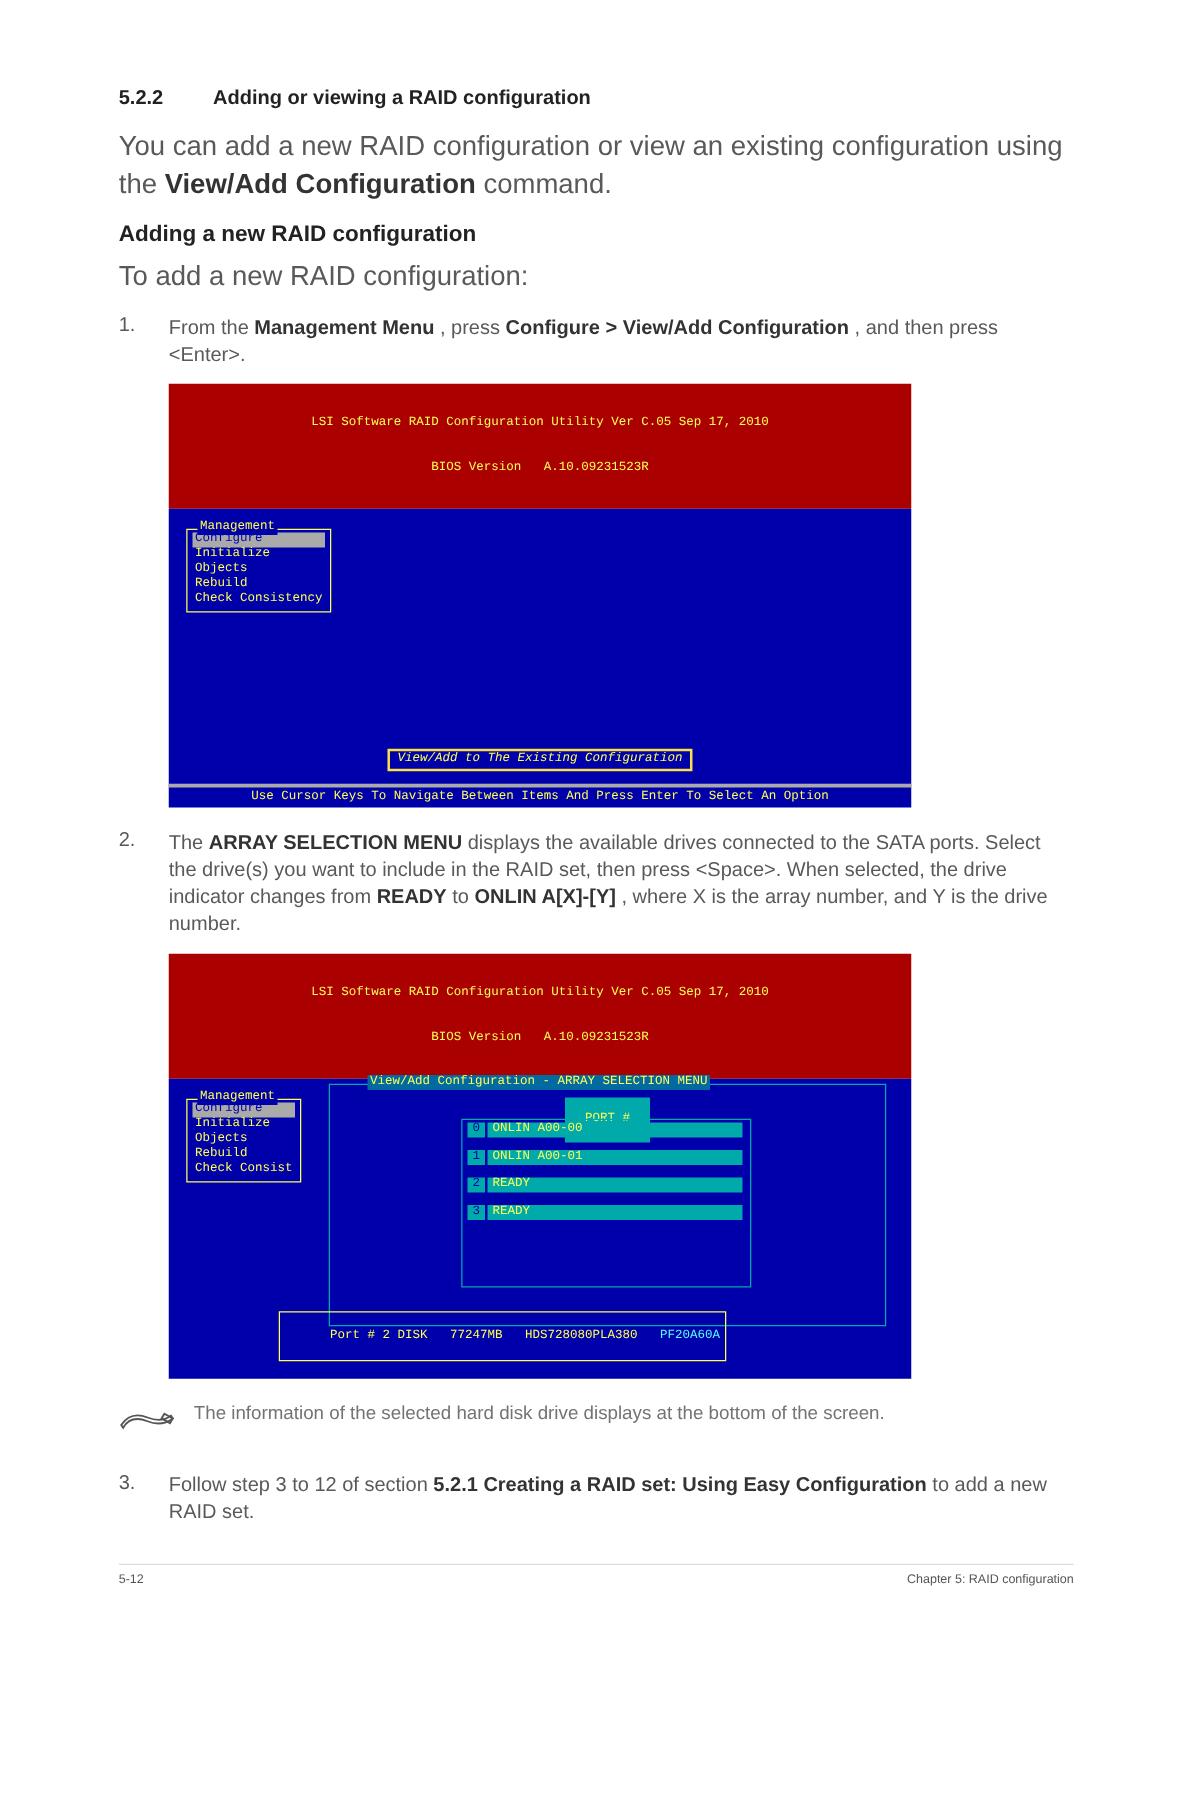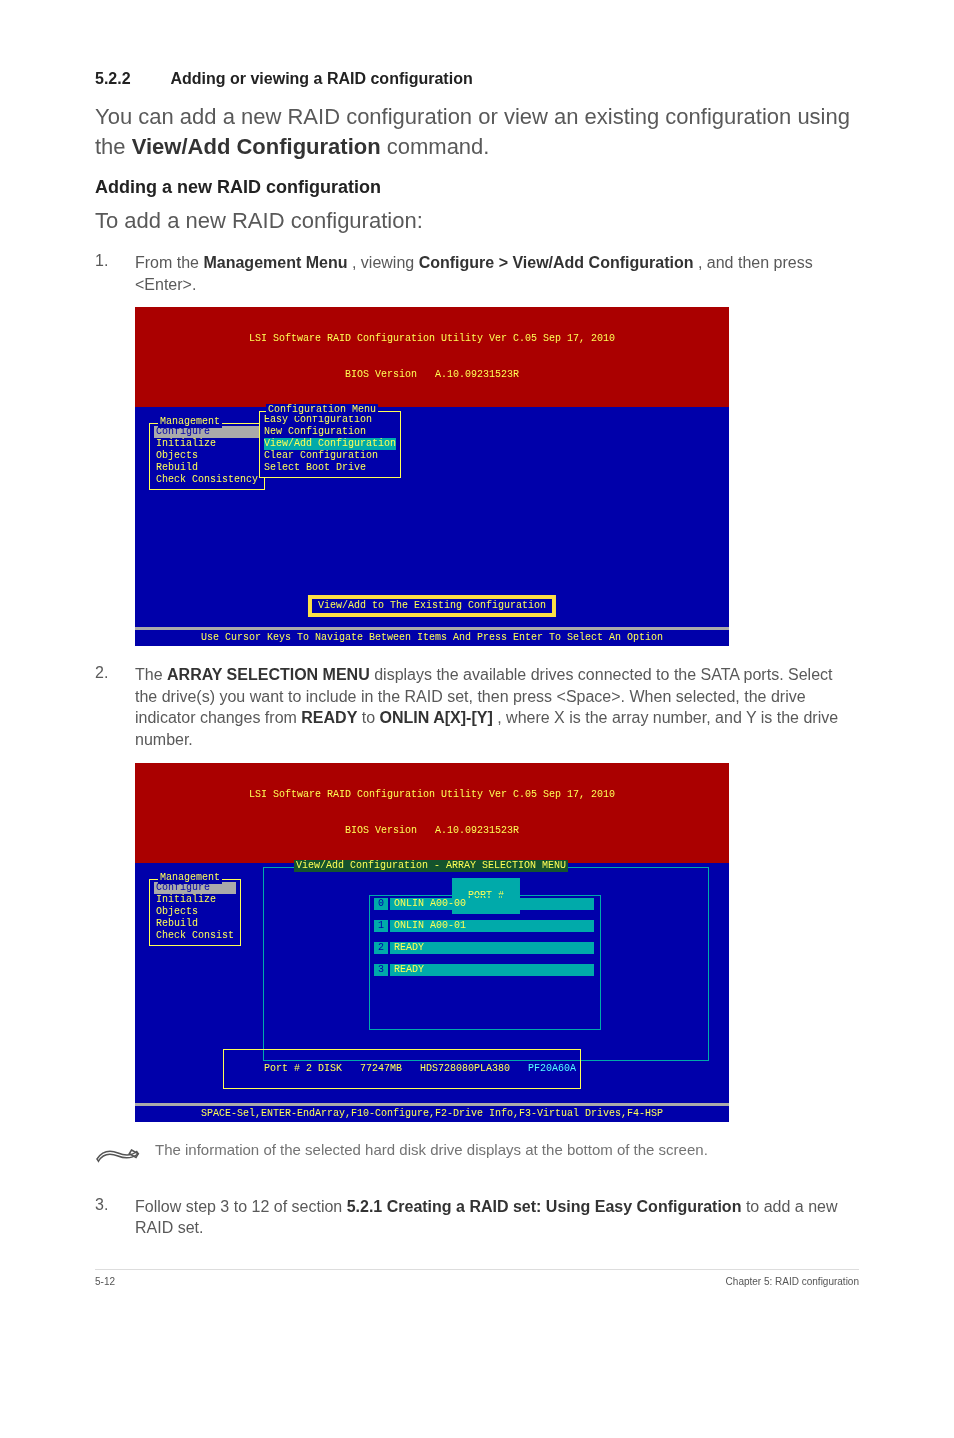--- a/index.html
+++ b/index.html
@@ -115,23 +115,24 @@
     .conf-menu .citem { display: block; white-space: pre; }
     .conf-menu .csel {
       background: #00aaaa;
       color: #ffff55;
     }
     .prompt-box {
       position: absolute;
       left: 50%;
       transform: translateX(-50%);
       bottom: 10px;
-      border: 4px solid #fde047;
+      border: 2px solid #fde047;
       padding: 1px 6px;
       color: #ffff55;
+      font-style: italic;
     }
     .bios-help {
       background: #0000aa;
       color: #ffff55;
       text-align: center;
       padding: 2px 0;
       border-top: 3px solid #aaaaaa;
       white-space: pre;
     }
     
@@ -141,21 +142,21 @@
       top: 4px;
       right: 20px;
       bottom: 42px;
       border: 1px solid #00aaaa;
       background: #0000aa;
     }
     .array-title {
       position: absolute;
       top: -8px;
       left: 30px;
-      background: #14532d;
+      background: #0369a1;
       color: #ffff55;
       padding: 0 2px;
     }
     .port-label {
       position: absolute;
       top: 10px;
       left: 50%;
       transform: translateX(-50%);
       background: #00aaaa;
       color: #ffff55;
@@ -254,48 +255,40 @@
 <h3 class="subheading">Adding a new RAID configuration</h3>
 
 <p class="body-text">To add a new RAID configuration:</p>
 
 <ol class="steps">
   <li>
     <span class="num">1.</span>
     <span class="step-body">
       <span>From the </span>
       <span class="bold">Management Menu</span>
-      <span>, viewing </span>
+      <span>, press </span>
       <span class="bold">Configure &gt; View/Add Configuration</span>
       <span>, and then press &lt;Enter&gt;.</span>
     </span>
   </li>
 </ol>
 
 <div class="bios">
   <div class="bios-red">
     <div>LSI Software RAID Configuration Utility Ver C.05 Sep 17, 2010</div>
     <div>BIOS Version   A.10.09231523R</div>
   </div>
   <div class="bios-blue">
     <div class="mgmt-box">
       <span class="mgmt-title">Management</span>
       <span class="item sel">Configure</span>
       <span class="item">Initialize</span>
       <span class="item">Objects</span>
       <span class="item">Rebuild</span>
       <span class="item">Check Consistency</span>
-    </div>
-    <div class="conf-menu">
-      <span class="conf-title">Configuration Menu</span>
-      <span class="citem">Easy Configuration</span>
-      <span class="citem">New Configuration</span>
-      <span class="citem csel">View/Add Configuration</span>
-      <span class="citem">Clear Configuration</span>
-      <span class="citem">Select Boot Drive</span>
     </div>
     <div class="prompt-box">View/Add to The Existing Configuration</div>
   </div>
   <div class="bios-help">Use Cursor Keys To Navigate Between Items And Press Enter To Select An Option</div>
 </div>
 
 <ol class="steps">
   <li>
     <span class="num">2.</span>
     <span class="step-body">
@@ -364,21 +357,20 @@
       <div class="drive-row drb2">
         <span class="stat" style="margin-left:16px;">
             <span class="bar"></span>
           </span>
       </div>
     </div>
     <div class="info-bar">
       <span>Port # 2 DISK   77247MB   HDS728080PLA380   </span><span class="hl">PF20A60A</span>
     </div>
   </div>
-  <div class="bios-help">SPACE-Sel,ENTER-EndArray,F10-Configure,F2-Drive Info,F3-Virtual Drives,F4-HSP</div>
 </div>
 
 <div class="note-block">
   <div class="note-icon">
     <svg class="pencil" viewBox="0 0 60 40">
       <path d="M2 20 Q12 5 30 12 Q45 18 55 10 L57 13 Q45 22 30 16 Q12 9 4 23 Z" fill="none" stroke="#555" stroke-width="2"></path>
       <path d="M48 8 L57 13 L54 18 L45 13 Z" fill="none" stroke="#555" stroke-width="2"></path>
     </svg>
   </div>
   <div class="note-text">The information of the selected hard disk drive displays at the bottom of the screen.</div>

